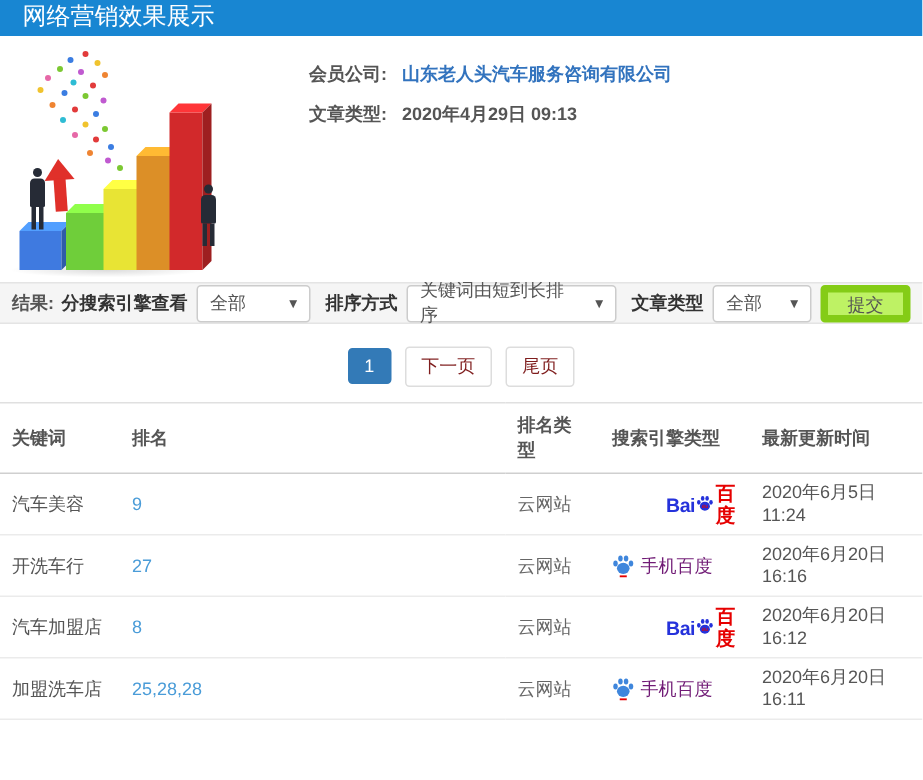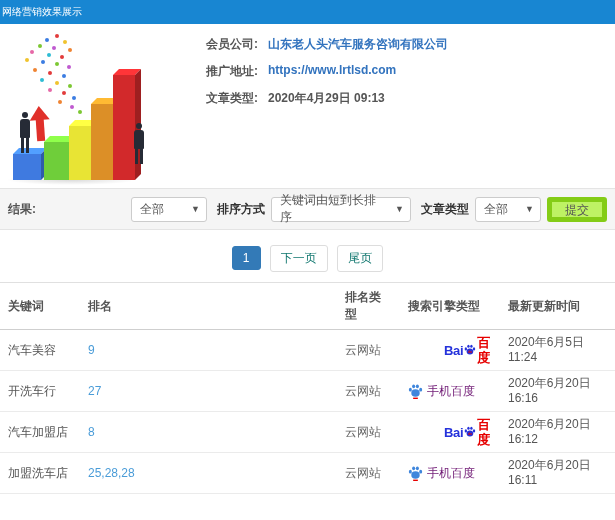--- a/index.html
+++ b/index.html
@@ -1,20 +1,20 @@
 <!DOCTYPE html>
 <html><head>
 <meta charset="utf-8">
 <style>
   html,body{margin:0;padding:0;width:615px;height:520px;overflow:hidden;background:#fff;
     font-family:"Liberation Sans","DejaVu Sans",sans-serif;font-size:12px;color:#555;}
   *{box-sizing:border-box;}
 
   
-  .app-header{height:24px;line-height:24px;background:#1886d2;color:#fff;padding-left:2px;font-size:10px;}
+  .app-header{height:24px;line-height:24px;background:#1886d2;color:#fff;padding-left:15px;font-size:16px;}
 
   
   .info-section{position:relative;height:164px;background:#fff;}
 
   
   .illus{position:absolute;left:0;top:4px;width:180px;height:158px;}
   .confetti{position:absolute;left:0;top:0;width:4px;height:4px;border-radius:50%;background:transparent;
     box-shadow:55px 6px 0 #e23b3b,45px 10px 0 #3b7de2,63px 12px 0 #f0c32e,38px 16px 0 #7cc832,
       52px 18px 0 #c05ad0,68px 20px 0 #ef8432,30px 22px 0 #e668a7,47px 25px 0 #2ebcd4,
       60px 27px 0 #e23b3b,25px 30px 0 #f0c32e,41px 32px 0 #3b7de2,55px 34px 0 #7cc832,
@@ -39,47 +39,47 @@
   .up-arrow::after{content:"";position:absolute;top:13px;left:6px;width:8px;height:22px;background:#e0302a;}
   .figure{position:absolute;width:14px;height:42px;}
   .figure::before{content:"";position:absolute;top:0;left:4px;width:6px;height:6px;border-radius:50%;background:#262b36;}
   .figure::after{content:"";position:absolute;top:7px;left:2px;width:10px;height:19px;background:#262b36;border-radius:3px 3px 1px 1px;}
   .figure i{position:absolute;top:26px;left:3px;width:3px;height:15px;background:#262b36;box-shadow:5px 0 0 #262b36;}
   .figure-on-bar{left:18px;bottom:32px;}
   .figure-right{left:132px;bottom:21px;}
 
   
   .info-rows{position:absolute;left:170px;top:12px;width:440px;}
-  .info-row{display:flex;height:27px;}
+  .info-row{display:flex;align-items:center;height:27px;}
   .info-label{width:88px;text-align:right;font-weight:bold;color:#555;flex:0 0 88px;}
   .info-value{margin-left:10px;font-weight:bold;}
   .link-blue{color:#3273be;text-decoration:none;cursor:pointer;}
   .plain-text{color:#555;}
   .count-orange{color:#ff6e2c;}
   .count-unit{color:#3273be;}
 
   
-  .filter-bar{height:42px;background:#f5f5f5;border-top:1px solid #e4e4e4;border-bottom:1px solid #e4e4e4;
+  .filter-bar{height:28px;background:#f5f5f5;border-top:1px solid #e4e4e4;border-bottom:1px solid #e4e4e4;
     display:flex;align-items:center;padding:0 8px;}
   .result-label{font-weight:bold;color:#555;}
   .filter-group{margin-left:auto;display:flex;align-items:center;gap:6px;}
   .filter-label{font-weight:bold;color:#333;margin-left:4px;}
   .select-box{display:inline-flex;align-items:center;justify-content:space-between;background:#fff;
     border:1px solid #ccc;border-radius:3px;height:25px;padding:0 6px 0 8px;color:#555;cursor:pointer;}
   .select-box .caret{margin-left:10px;font-size:9px;color:#555;}
   .sel-engine{width:76px;}
   .sel-sort{width:140px;justify-content:space-between;}
   .sel-article{width:66px;}
   .submit-btn{background:#bef264;border:5px solid #84cc16;border-radius:3px;height:25px;padding:0 13px;
     color:#555;font-size:12px;cursor:pointer;}
 
   
   .pager-area{height:52px;text-align:center;padding-top:15px;}
   .page-btn{display:inline-block;min-width:20px;padding:4px 10px;border:1px solid #ddd;border-radius:3px;
-    background:#fff;color:#0f766e;margin:0 3px;cursor:pointer;font-size:12px;}
+    background:#fff;color:#7f1d1d;margin:0 3px;cursor:pointer;font-size:12px;}
   .page-btn.active{background:#337ab7;border-color:#337ab7;color:#fff;}
 
   
   table{width:100%;border-collapse:collapse;table-layout:fixed;}
   th{font-weight:bold;color:#555;text-align:left;padding:6px 8px;font-size:12px;
     border-top:1px solid #e0e0e0;border-bottom:1px solid #cfcfcf;}
   td{padding:5px 8px;border-bottom:1px solid #ebebeb;font-size:12px;color:#555;height:26px;line-height:15px;}
   .col-kw{width:80px;} .col-rank{width:257px;} .col-type{width:63px;} .col-engine{width:100px;} .col-date{width:auto;}
   .rank-val{color:#4a9cd8;cursor:pointer;}
   .rank-type{color:#666;}
@@ -112,33 +112,30 @@
         <i></i>
       </div>
   </div>
 
   <div class="info-rows">
     <div class="info-row">
       <span class="info-label">会员公司:</span>
       <a class="info-value link-blue">山东老人头汽车服务咨询有限公司</a>
     </div>
     <div class="info-row">
-      <span class="info-label">推广地址:</span>
-      <a class="info-value link-blue">https://www.lrtlsd.com</a>
-    </div>
-    <div class="info-row">
       <span class="info-label">文章类型:</span>
       <span class="info-value plain-text">2020年4月29日 09:13</span>
     </div>
   </div>
 </div>
 
 <div class="filter-bar">
   <span class="result-label">结果:</span>
   <div class="filter-group">
+    <span class="filter-label">分搜索引擎查看</span>
     <span class="select-box sel-engine">
         <span>全部</span>
         <span class="caret">▼</span>
       </span>
     <span class="filter-label">排序方式</span>
     <span class="select-box sel-sort">
         <span>关键词由短到长排序</span>
         <span class="caret">▼</span>
       </span>
     <span class="filter-label">文章类型</span>

